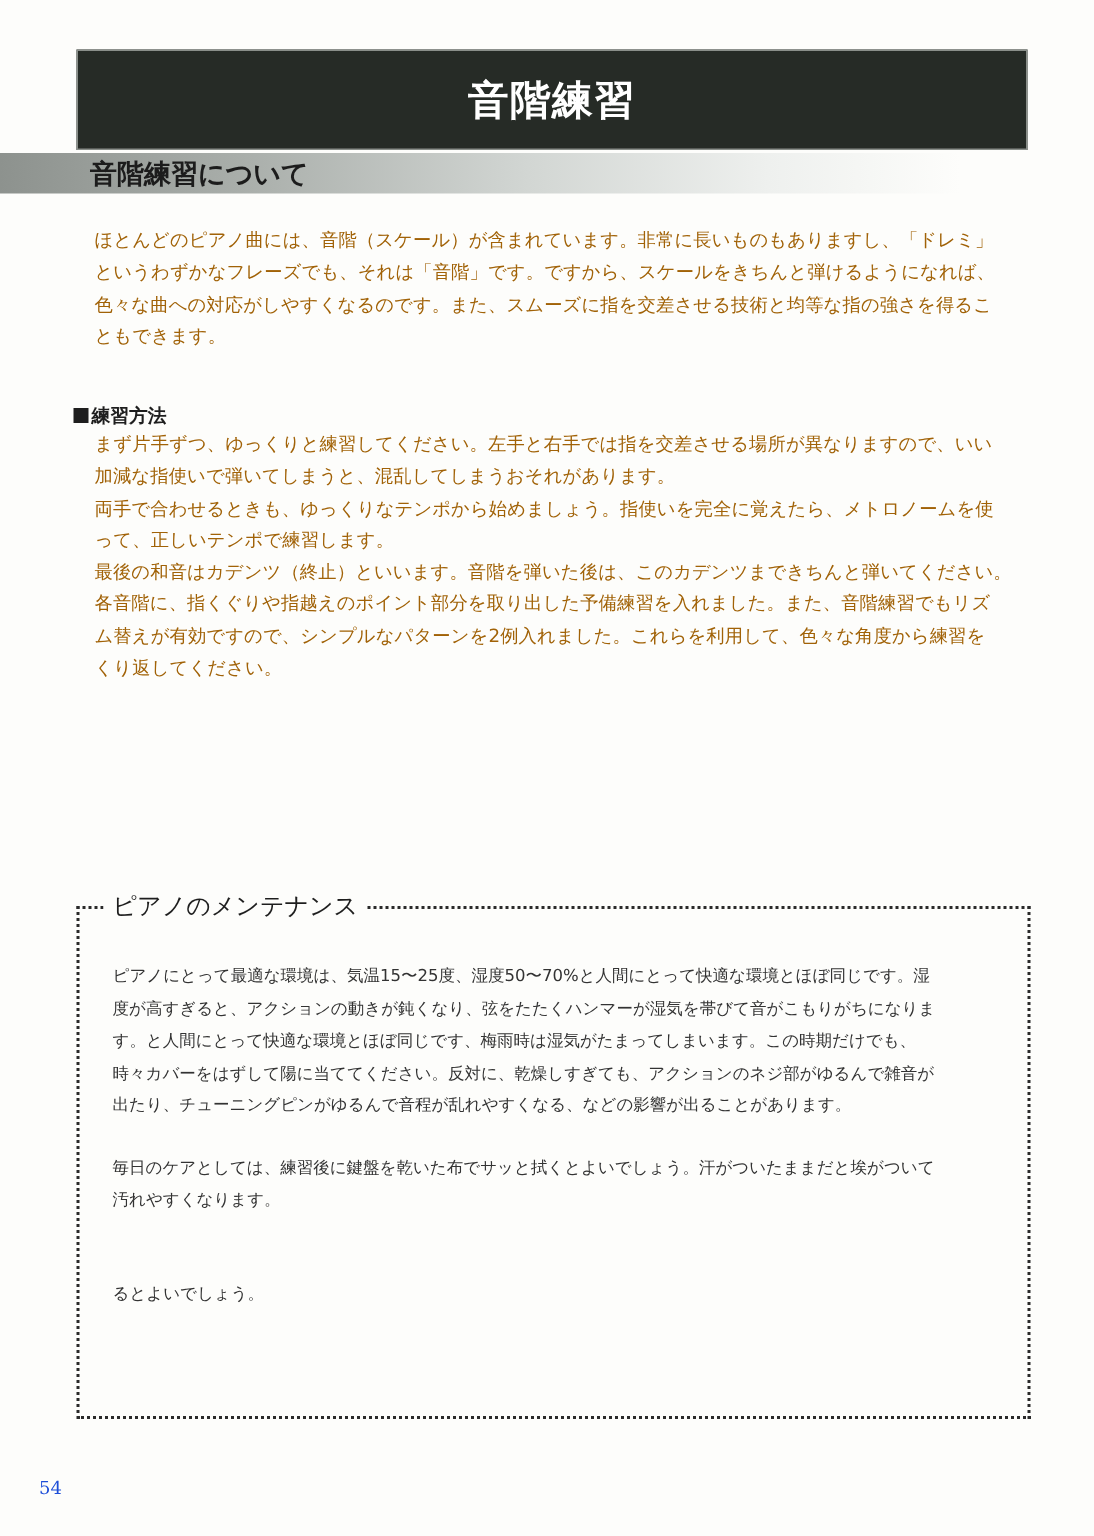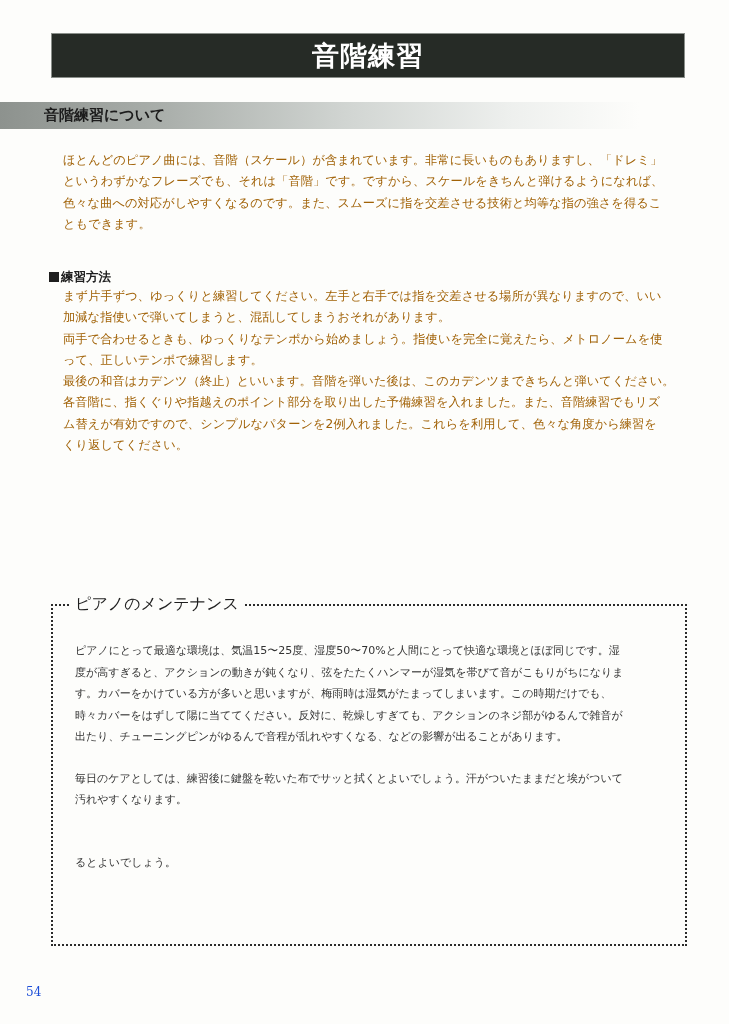--- a/index.html
+++ b/index.html
@@ -3,34 +3,34 @@
 <meta charset="utf-8">
 <style>
   html, body { margin: 0; padding: 0; }
   body {
     width: 729px; height: 1024px; position: relative; overflow: hidden;
     background: #fdfdfb;
     font-family: "DejaVu Sans", "Liberation Sans", sans-serif;
     color: #2a2a2a;
   }
   .title-bar {
-    position: absolute; left: 51px; top: 33px; width: 634px; height: 45px;
+    position: absolute; left: 51px; top: 33px; width: 634px; height: 67px;
     background: #262b26; border: 1px solid #8a8f8a; box-sizing: border-box;
     display: flex; align-items: center; justify-content: center;
   }
   .title-bar span {
     color: #ffffff; font-size: 27px; font-weight: bold; letter-spacing: 1px;
   }
   .section-bar {
     position: absolute; left: 0; top: 102px; width: 640px; height: 27px;
     background: linear-gradient(to right, #8d928e 0%, #a9aeaa 25%, #d2d6d3 55%, #eef0ee 80%, rgba(253,253,251,0) 100%);
     display: flex; align-items: center;
   }
   .section-bar span {
-    margin-left: 44px; font-size: 15px; font-weight: bold; color: #1c1c1c;
+    margin-left: 60px; font-size: 18px; font-weight: bold; color: #1c1c1c;
   }
   .block { position: absolute; left: 49px; width: 650px; }
   .heading {
     font-size: 12.5px; font-weight: bold; color: #1e1e1e; line-height: 18px;
   }
   .heading .sq { display: inline-block; width: 10px; height: 10px; background: #1e1e1e; margin-right: 2px; vertical-align: -1px; }
   .para {
     margin-left: 14px; font-size: 12.2px; line-height: 21.3px; color: #a16207;
     letter-spacing: 0.1px;
   }
@@ -97,21 +97,21 @@
   <div class="dots left"></div>
   <span class="ttl">ピアノのメンテナンス</span>
   <div class="dots right"></div>
 </div>
 <div class="box"></div>
 
 <div class="box-body">
   <p>
     <span>ピアノにとって最適な環境は、気温15〜25度、湿度50〜70%と人間にとって快適な環境とほぼ同じです。湿</span><br>
     <span>度が高すぎると、アクションの動きが鈍くなり、弦をたたくハンマーが湿気を帯びて音がこもりがちになりま</span><br>
-    <span>す。カバーをかけている方が多いと思いますが、梅雨時は湿気がたまってしまいます。この時期だけでも、</span><br>
+    <span>す。と人間にとって快適な環境とほぼ同じです、梅雨時は湿気がたまってしまいます。この時期だけでも、</span><br>
     <span>時々カバーをはずして陽に当ててください。反対に、乾燥しすぎても、アクションのネジ部がゆるんで雑音が</span><br>
     <span>出たり、チューニングピンがゆるんで音程が乱れやすくなる、などの影響が出ることがあります。</span>
   </p>
   <p>
     <span>毎日のケアとしては、練習後に鍵盤を乾いた布でサッと拭くとよいでしょう。汗がついたままだと埃がついて</span><br>
     <span>汚れやすくなります。</span>
   </p>
   <p>
     <br>
     <span>るとよいでしょう。</span><br>

